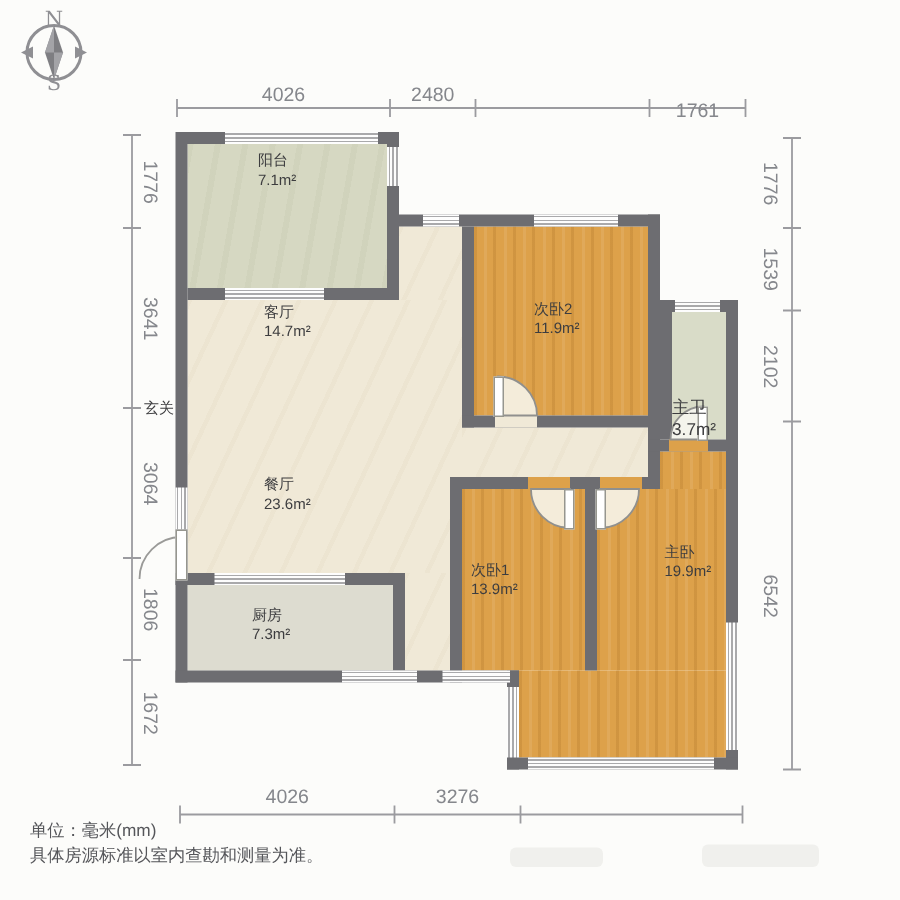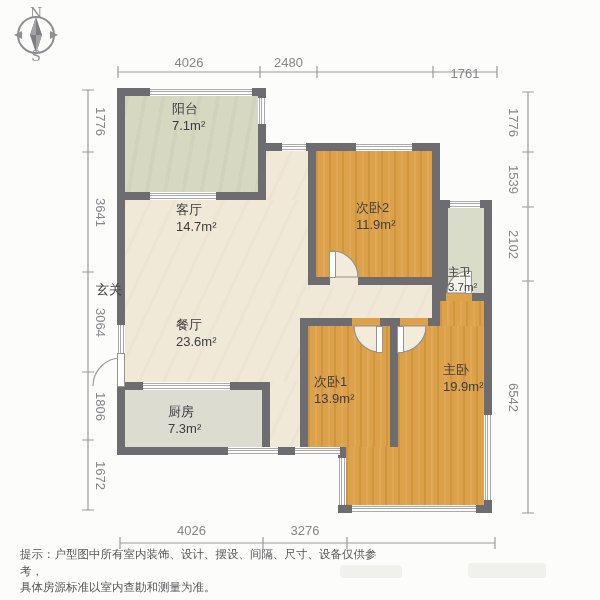--- a/index.html
+++ b/index.html
@@ -13,21 +13,21 @@
   .wood{background-color:#dda14a;
     background-image:repeating-linear-gradient(90deg, rgba(148,92,22,.18) 0 2px, rgba(0,0,0,0) 2px 7px, rgba(255,255,255,.09) 7px 9px, rgba(0,0,0,0) 9px 13px);}
   .greens{background:#d6d8c2;background-image:repeating-linear-gradient(100deg, rgba(120,130,90,.06) 0 4px, rgba(0,0,0,0) 4px 18px);}
   .bathc{background:#d9dcc8;}
   .kitc{background:#dddcd0;}
   .win-h{z-index:3;background:linear-gradient(to bottom,#fdfdfd 0 1px,#a9a9ab 1px 2px,#fdfdfd 2px 3.5px,#a9a9ab 3.5px 4.5px,#fdfdfd 4.5px 6px,#a9a9ab 6px 7px,#fdfdfd 7px 8px);}
   .win-v{z-index:3;background:linear-gradient(to right,#fdfdfd 0 1px,#a9a9ab 1px 2px,#fdfdfd 2px 3.5px,#a9a9ab 3.5px 4.5px,#fdfdfd 4.5px 6px,#a9a9ab 6px 7px,#fdfdfd 7px 8px);}
   .open{z-index:3;}
   .leaf{z-index:5;background:#fff;border:1px solid #96968f;box-sizing:border-box;}
   #overlay{position:absolute;left:0;top:0;z-index:4;pointer-events:none;}
-  .rlabel{position:absolute;z-index:6;font-size:13px;color:#3d3d3f;line-height:1.3;white-space:nowrap;}
+  .rlabel{position:absolute;z-index:6;font-size:10px;color:#3d3d3f;line-height:1.3;white-space:nowrap;}
   .rlabel.small{font-size:11.5px;}
   .dimh{position:absolute;z-index:6;font-size:13px;color:#85878c;text-align:center;}
   .dimv{position:absolute;z-index:6;font-size:13px;color:#85878c;writing-mode:vertical-rl;text-align:center;}
   .compass-letter{position:absolute;z-index:6;font-family:"DejaVu Serif",serif;font-size:14px;color:#8f8f93;width:16px;text-align:center;}
   .note{position:absolute;z-index:6;font-size:11.5px;color:#55565a;line-height:1.45;}
   .copyright{position:absolute;z-index:6;font-size:11px;color:#ababad;white-space:nowrap;}
   .smudge{position:absolute;z-index:7;background:rgba(238,238,235,.88);border-radius:4px;}
 </style>
 </head>
 <body>
@@ -145,21 +145,21 @@
     <div>13.9m²</div>
   </div>
   <div class="rlabel" style="left:443px;top:362px">
     <div>主卧</div>
     <div>19.9m²</div>
   </div>
   <div class="rlabel small" style="left:448px;top:265px">
     <div>主卫</div>
     <div>3.7m²</div>
   </div>
-  <div class="rlabel" style="left:96px;top:282px">
+  <div class="rlabel" style="left:96px;top:266px">
     <div>玄关</div>
   </div>
 
   <div class="dimh" style="left:118px;top:55px;width:142px">4026</div>
   <div class="dimh" style="left:260px;top:55px;width:57px">2480</div>
   <div class="dimh" style="left:433px;top:66px;width:64px">1761</div>
 
   <div class="dimh" style="left:120px;top:523px;width:143px">4026</div>
   <div class="dimh" style="left:263px;top:523px;width:84px">3276</div>
 
@@ -168,19 +168,19 @@
   <div class="dimv" style="left:93px;top:272px;height:100px">3064</div>
   <div class="dimv" style="left:93px;top:372px;height:68px">1806</div>
   <div class="dimv" style="left:93px;top:440px;height:70px">1672</div>
 
   <div class="dimv" style="left:506px;top:92px;height:60px">1776</div>
   <div class="dimv" style="left:506px;top:152px;height:55px">1539</div>
   <div class="dimv" style="left:506px;top:207px;height:74px">2102</div>
   <div class="dimv" style="left:506px;top:281px;height:232px">6542</div>
 
   <div class="note" style="left:20px;top:546px;width:370px">
-    <div>提示：户型图中所有室内装饰、设计、摆设、间隔、尺寸、设备仅供参考，</div>
+    <div>单位：毫米(mm)</div>
     <div>具体房源标准以室内查勘和测量为准。</div>
   </div>
   <div class="smudge" style="left:340px;top:565px;width:62px;height:13px"></div>
   <div class="smudge" style="left:468px;top:563px;width:78px;height:15px"></div>
 
 </div>
 
 </body></html>

